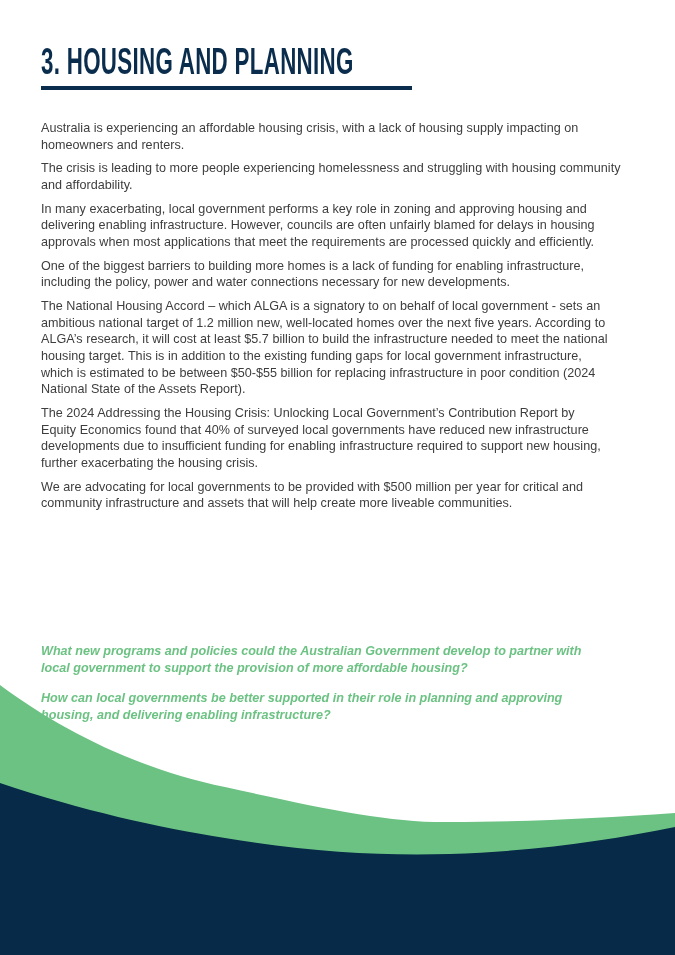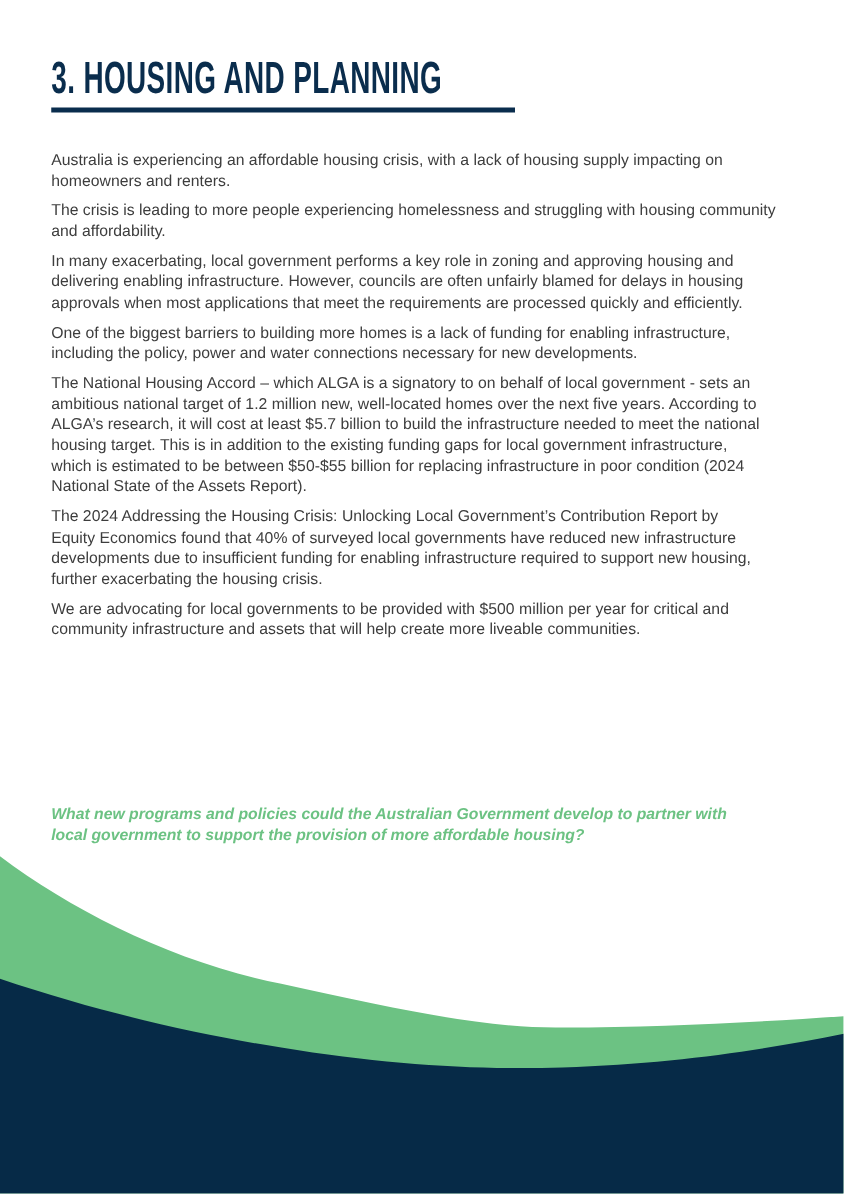--- a/index.html
+++ b/index.html
@@ -65,18 +65,20 @@
 Equity Economics found that 40% of surveyed local governments have reduced new infrastructure
 developments due to insufficient funding for enabling infrastructure required to support new housing,
 further exacerbating the housing crisis.</p>
   <p>We are advocating for local governments to be provided with $500 million per year for critical and
 community infrastructure and assets that will help create more liveable communities.</p>
 </div>
 
 <div class="questions">
   <p>What new programs and policies could the Australian Government develop to partner with
 local government to support the provision of more affordable housing?</p>
+  <p>How can local governments be better supported in their role in planning and approving
+housing, and delivering enabling infrastructure?</p>
 </div>
 
 <svg class="waves" viewBox="0 0 675 955" xmlns="http://www.w3.org/2000/svg">
   <path fill="#6cc283" d="M0,685 C60,730 140,770 225,787 C320,808 390,823 450,822 C530,822 600,818 675,813 L675,955 L0,955 Z"></path>
   <path fill="#062a47" d="M0,783 C80,810 160,828 225,838 C310,852 380,856 450,854 C540,851 610,840 675,827 L675,955 L0,955 Z"></path>
 </svg>
 
 </body></html>

